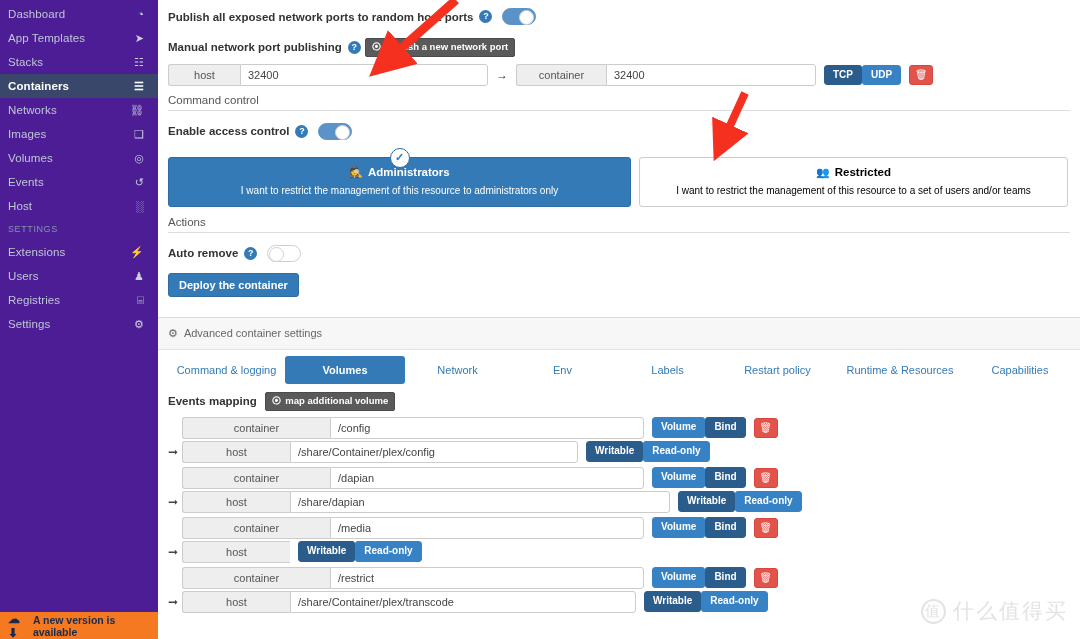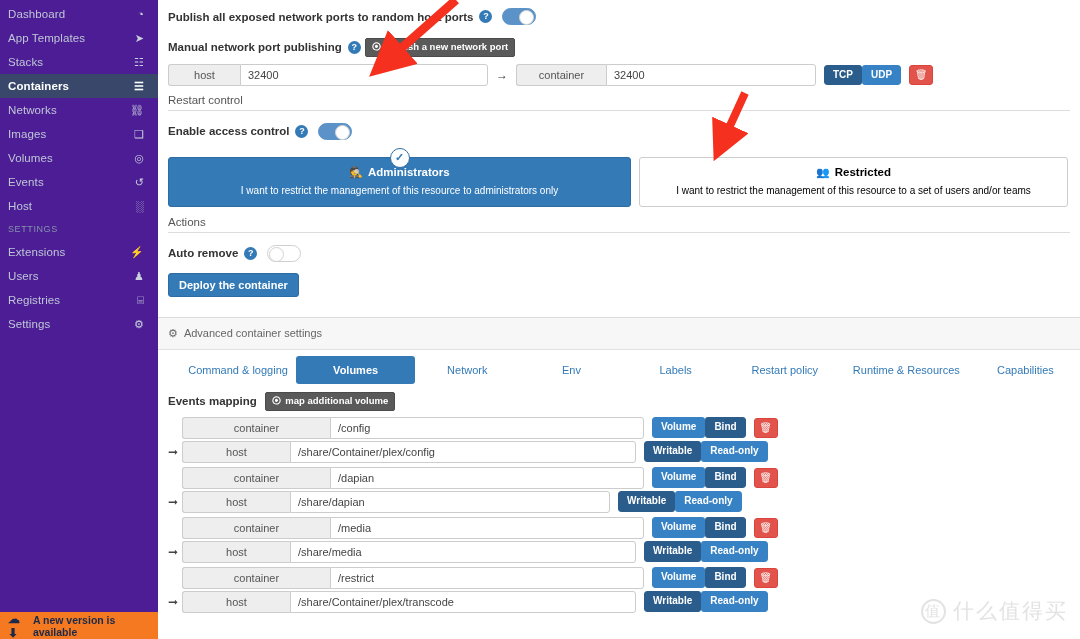--- a/index.html
+++ b/index.html
@@ -143,21 +143,21 @@
     font-weight: bold;
   }
 
   
   #adv-panel { border-top: 1px solid #ddd; }
   #adv-head {
     background: #f7f7f7; border-bottom: 1px solid #e2e2e2;
     height: 32px; display: flex; align-items: center; gap: 6px;
     padding-left: 10px; font-size: 11px; color: #666;
   }
-  .tabs { display: flex; align-items: center; height: 40px; padding-left: 22px; }
+  .tabs { display: flex; align-items: center; height: 40px; padding-left: 10px; }
   .tab {
     font-size: 11px; color: #337ab7; text-align: center;
     padding: 8px 0; border-radius: 3px;
   }
   .tab.active { background: #337ab7; color: #fff; font-weight: bold; }
 
   
   .vol-line { display: flex; align-items: center; height: 24px; }
   .arrow-col { width: 14px; font-size: 12px; color: #444; text-align: left; }
 
@@ -285,21 +285,21 @@
           </div>
           <div class="seg-group">
             <span class="btn-seg seg-on">TCP</span>
             <span class="btn-seg seg-off">UDP</span>
           </div>
           <span class="btn-red">🗑</span>
         </div>
       </div>
 
     <div class="sec" style="padding-top:8px;">
-      <div class="sec-title">Restart control</div>
+      <div class="sec-title">Command control</div>
 
       <div style="display:flex;align-items:center;gap:10px;padding-top:12px;">
         <span class="row-label">
           <span>Enable access control</span>
           <span class="help-ico">?</span>
         </span>
         <div class="toggle on" id="tgl-access">
             <div class="knob"></div>
           </div>
       </div>
@@ -374,21 +374,21 @@
                 <div class="seg-group" style="margin-left: 8px;">
                   <span class="btn-seg seg-off">Volume</span>
                   <span class="btn-seg seg-on">Bind</span>
                 </div>
                 <span class="btn-red" style="margin-left: 8px;">🗑</span>
               </div>
               <div class="vol-line">
                 <span class="arrow-col">➞</span>
                 <div class="inputgrp">
                   <div class="addon" style="width:108px;">host</div>
-                  <div class="fld" style="width:346px;">/share/Container/plex/config</div>
+                  <div class="fld" style="width:288px;">/share/Container/plex/config</div>
                 </div>
                 <div class="seg-group" style="margin-left: 8px;">
                   <span class="btn-seg seg-on">Writable</span>
                   <span class="btn-seg seg-off">Read-only</span>
                 </div>
               </div>
             </div>
             <div style="margin-bottom: 2px;">
               <div class="vol-line">
                 <span class="arrow-col"></span>
@@ -399,21 +399,21 @@
                 <div class="seg-group" style="margin-left: 8px;">
                   <span class="btn-seg seg-off">Volume</span>
                   <span class="btn-seg seg-on">Bind</span>
                 </div>
                 <span class="btn-red" style="margin-left: 8px;">🗑</span>
               </div>
               <div class="vol-line">
                 <span class="arrow-col">➞</span>
                 <div class="inputgrp">
                   <div class="addon" style="width:108px;">host</div>
-                  <div class="fld" style="width:320px;">/share/dapian</div>
+                  <div class="fld" style="width:380px;">/share/dapian</div>
                 </div>
                 <div class="seg-group" style="margin-left: 8px;">
                   <span class="btn-seg seg-on">Writable</span>
                   <span class="btn-seg seg-off">Read-only</span>
                 </div>
               </div>
             </div>
             <div style="margin-bottom: 2px;">
               <div class="vol-line">
                 <span class="arrow-col"></span>
@@ -424,21 +424,20 @@
                 <div class="seg-group" style="margin-left: 8px;">
                   <span class="btn-seg seg-off">Volume</span>
                   <span class="btn-seg seg-on">Bind</span>
                 </div>
                 <span class="btn-red" style="margin-left: 8px;">🗑</span>
               </div>
               <div class="vol-line">
                 <span class="arrow-col">➞</span>
                 <div class="inputgrp">
                   <div class="addon" style="width:108px;">host</div>
-                  <div class="fld" style="width:346px;">/share/media</div>
                 </div>
                 <div class="seg-group" style="margin-left: 8px;">
                   <span class="btn-seg seg-on">Writable</span>
                   <span class="btn-seg seg-off">Read-only</span>
                 </div>
               </div>
             </div>
             <div style="margin-bottom: 2px;">
               <div class="vol-line">
                 <span class="arrow-col"></span>

